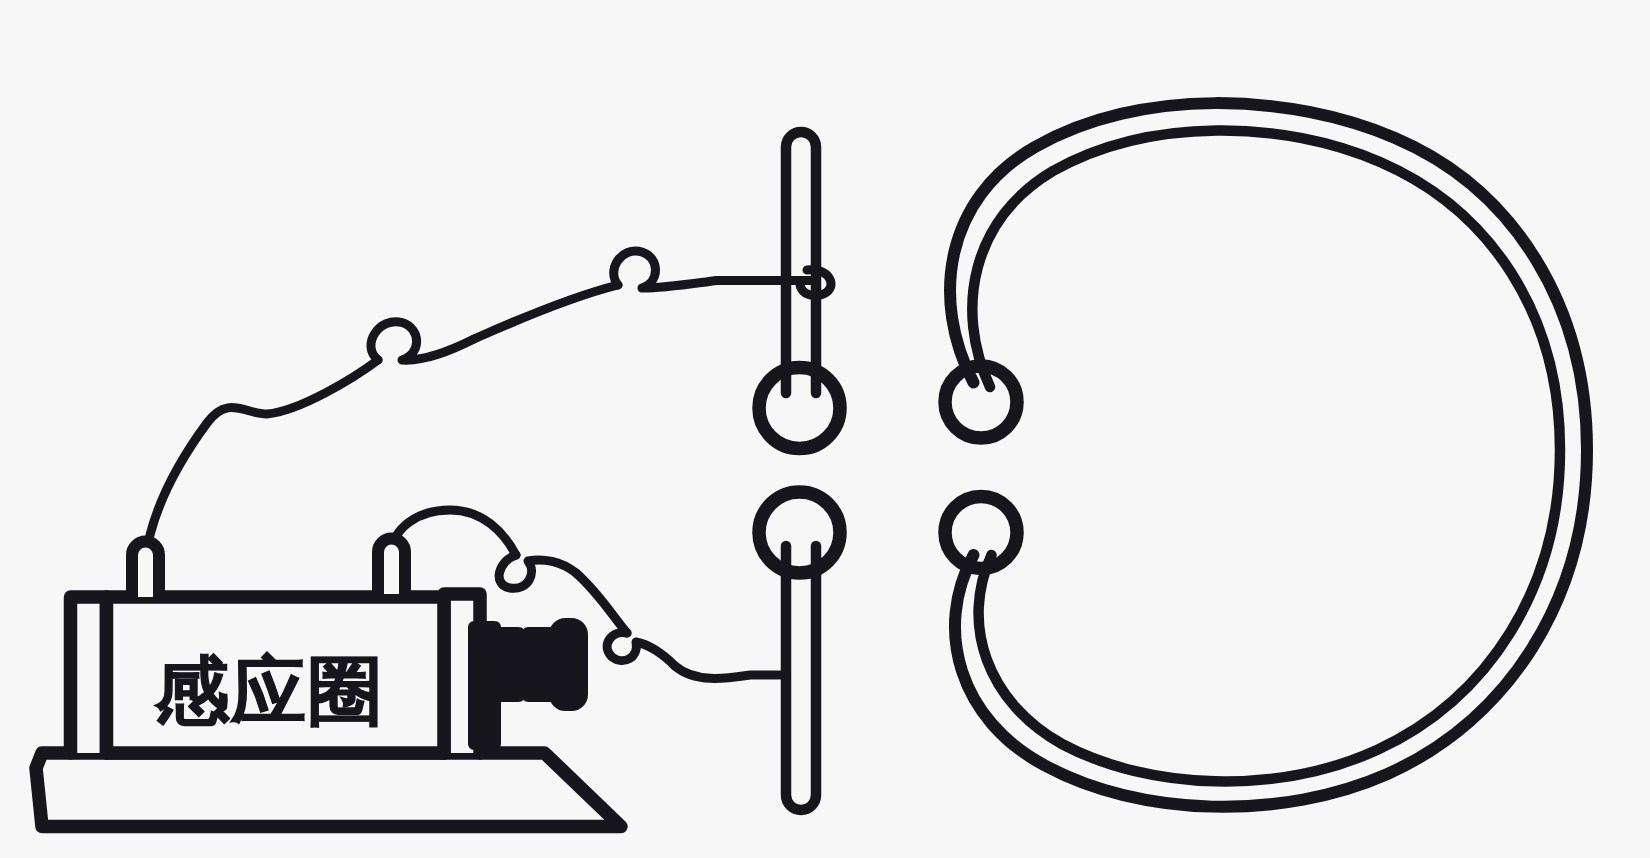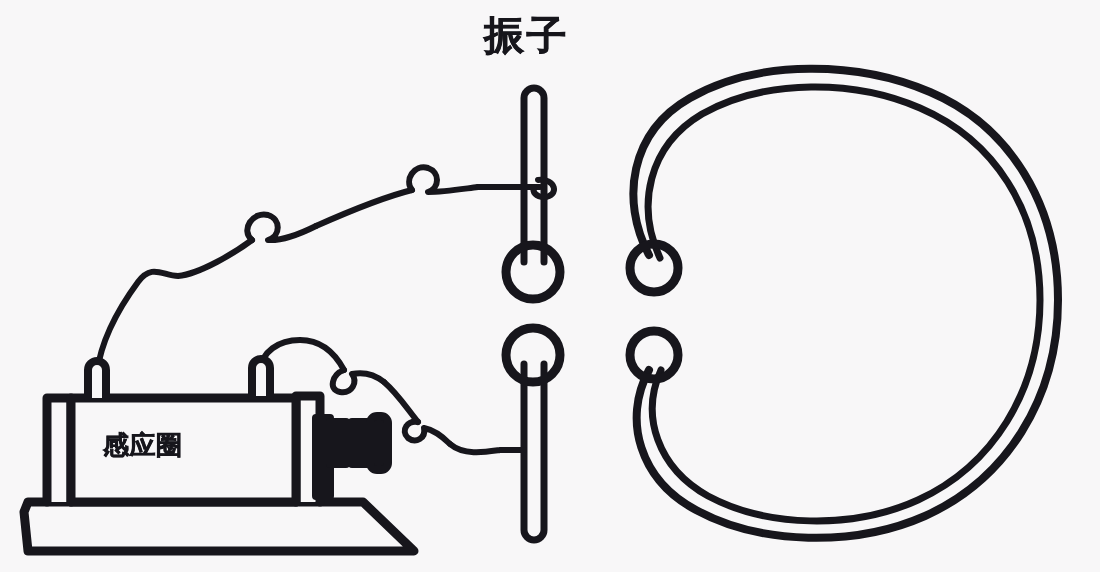--- a/index.html
+++ b/index.html
@@ -39,21 +39,21 @@
     font-size: 40px;
   }
   #label-resonator {
     left: 773px;
     top: 8px;
     font-size: 40px;
   }
   #label-coil {
     left: 103px;
     top: 428px;
-    font-size: 26px;
+    font-size: 50px;
     letter-spacing: 0.02em;
   }
 </style>
 </head>
 <body>
 
 <div id="stage">
 
   <svg id="diagram" viewBox="0 0 1100 572" xmlns="http://www.w3.org/2000/svg">
 
@@ -159,16 +159,15 @@
       <path stroke-width="8" fill="#f8f7f8" d="M 252 396 L 252 368 A 9 9 0 0 1 270 368 L 270 396"></path>
 
       <rect x="316" y="418" width="14" height="78" stroke-width="8" fill="#17161c"></rect>
       <rect x="330" y="422" width="16" height="42" stroke-width="8" fill="#17161c"></rect>
       <rect x="352" y="422" width="16" height="42" stroke-width="8" fill="#17161c"></rect>
       <rect x="370" y="416" width="18" height="54" rx="7" stroke-width="8" fill="#17161c"></rect>
     </g>
 
   </svg>
 
-  <div class="label-text" id="label-dipole">振子</div>
   <div class="label-text" id="label-coil">感应圈</div>
 
 </div>
 
 </body></html>

